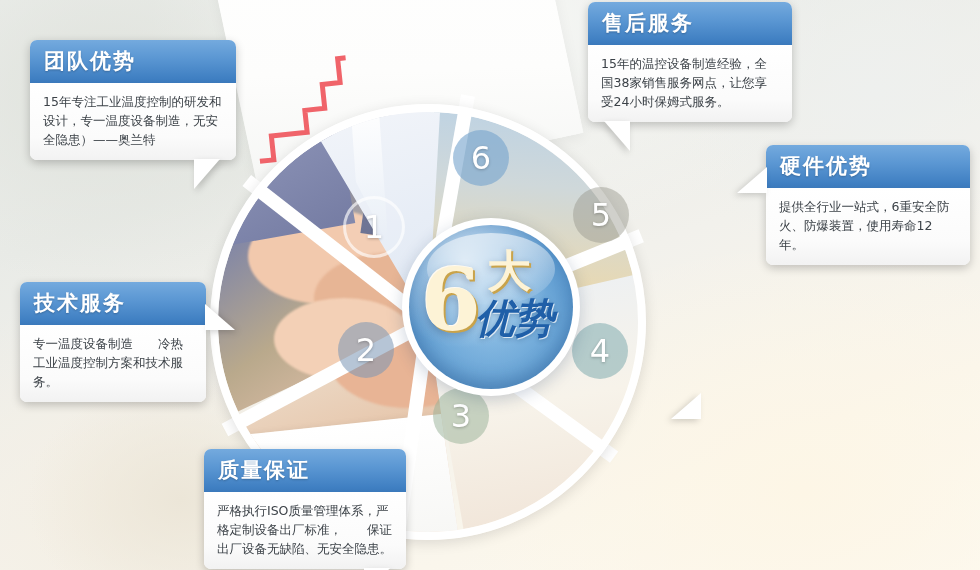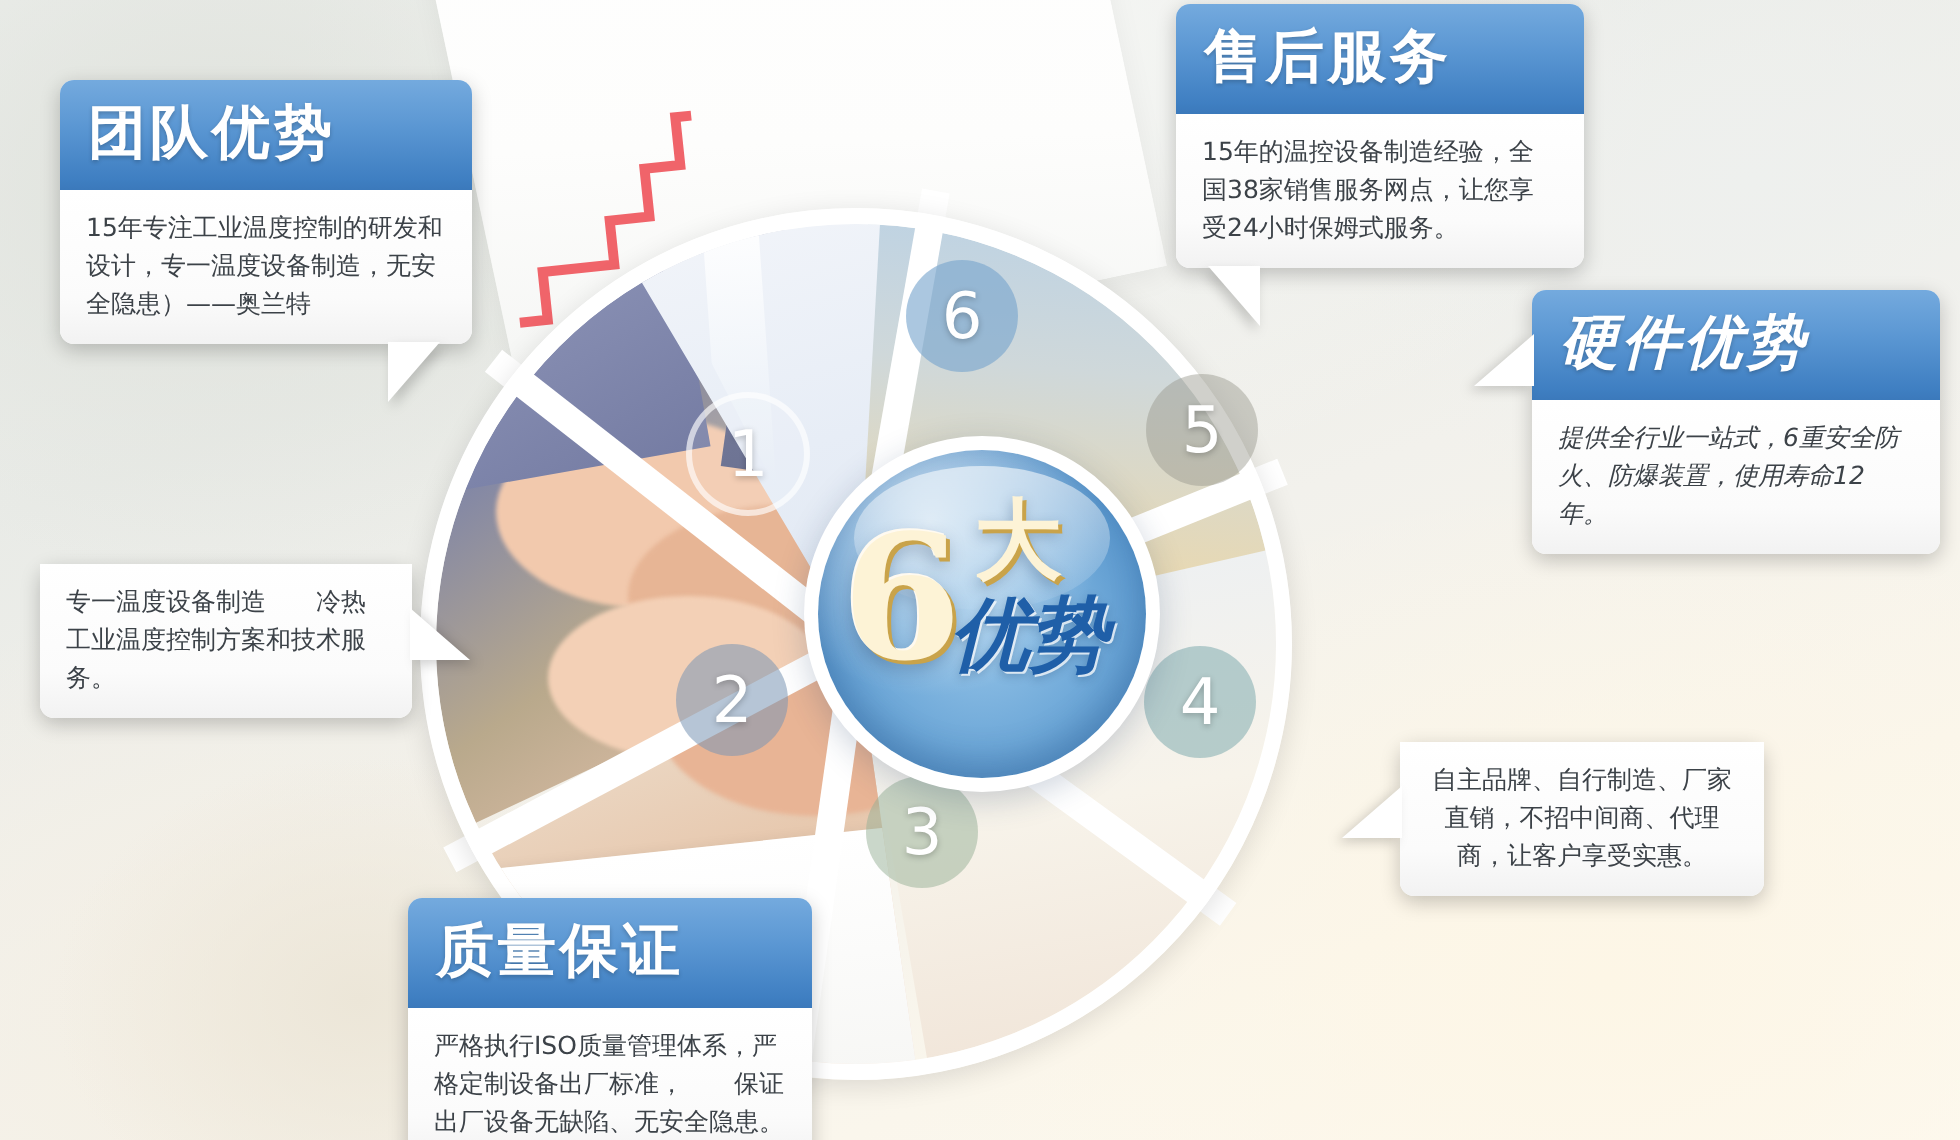--- a/index.html
+++ b/index.html
@@ -387,21 +387,21 @@
     z-index: 30;
     background: #ffffff;
     border-radius: 7px;
     box-shadow: 0 3px 10px rgba(0,0,0,0.22);
     overflow: visible;
   }
   .card-head {
     border-radius: 7px 7px 0 0;
     background: linear-gradient(180deg, #74aade 0%, #5b97d3 42%, #3f7fc2 90%, #3b79bb 100%);
     color: #ffffff;
-    font-size: 29px;
+    font-size: 21px;
     font-weight: bold;
     letter-spacing: 2px;
     padding: 7px 14px 8px 14px;
     text-shadow: 0 1px 2px rgba(0,0,0,0.22);
   }
   .card-body {
     padding: 9px 13px 11px 13px;
     font-size: 12.5px;
     line-height: 19px;
     color: #3c4248;
@@ -437,21 +437,21 @@
   .tail-right {
     border-left: 30px solid #ffffff;
     border-top: 26px solid transparent;
     right: -29px; top: 22px;
     filter: drop-shadow(3px 2px 3px rgba(0,0,0,0.18));
   }
 
   
   #card-team     { left: 30px;  top: 40px;  width: 206px; }
   #card-after    { left: 588px; top: 2px;   width: 204px; }
-  #card-hardware { left: 766px; top: 145px; width: 204px; font-style: italic; }
+  #card-hardware { left: 766px; top: 145px; width: 204px; }
   #card-software { left: 700px; top: 371px; width: 182px; }
   #card-quality  { left: 204px; top: 449px; width: 202px; }
   #card-tech     { left: 20px;  top: 282px; width: 186px; }
 </style>
 </head>
 <body>
 
 <div id="stage">
 
   <div class="bg-base"></div>
@@ -621,28 +621,28 @@
     <div class="tail tail-bl"></div>
   </div>
 
   <div class="card" id="card-hardware">
     <div class="card-head">硬件优势</div>
     <div class="card-body">提供全行业一站式，6重安全防火、防爆装置，使用寿命12年。</div>
     <div class="tail tail-left"></div>
   </div>
 
   <div class="card" id="card-software">
-    <div class="card-body center">自主品牌、自行制造、厂家直销，不招中间商、代理商，让客户享受实惠。</div>
     <div class="tail tail-left"></div>
   </div>
 
   <div class="card" id="card-quality">
     <div class="card-head">质量保证</div>
     <div class="card-body">严格执行ISO质量管理体系，严格定制设备出厂标准，　　保证出厂设备无缺陷、无安全隐患。</div>
     <div class="tail tail-br"></div>
   </div>
 
   <div class="card" id="card-tech">
+    <div class="card-head">技术服务</div>
     <div class="card-body">专一温度设备制造　　冷热工业温度控制方案和技术服务。</div>
     <div class="tail tail-right"></div>
   </div>
 
 </div>
 
 </body></html>

